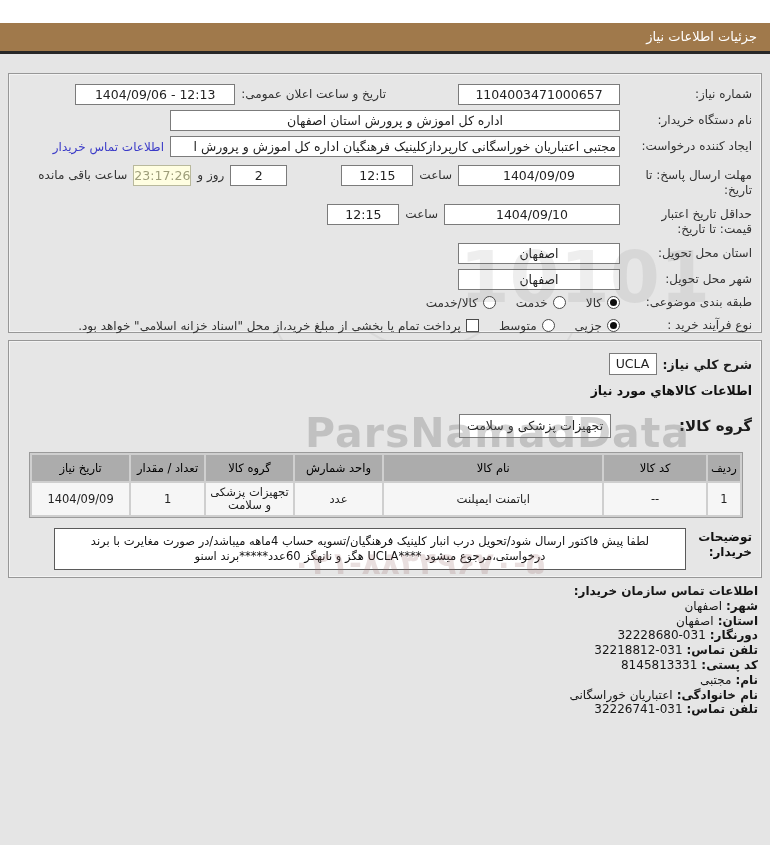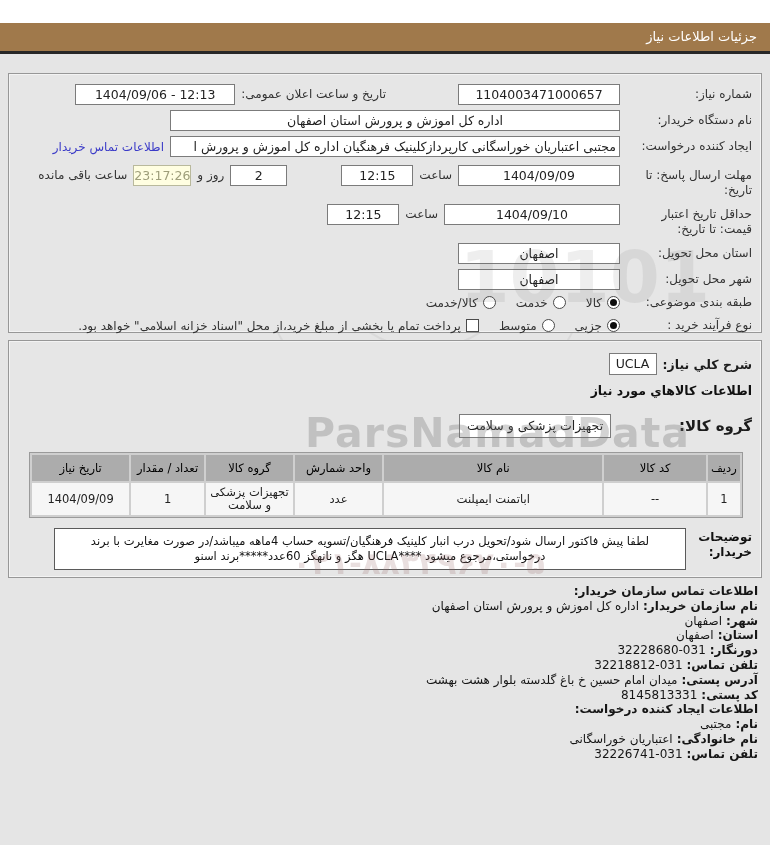--- a/index.html
+++ b/index.html
@@ -212,42 +212,35 @@
       <div class="remarks-label">توضیحات خریدار:</div>
       <div class="remarks-box">لطفا پیش فاکتور ارسال شود/تحویل درب انبار کلینیک فرهنگیان/تسویه حساب 4ماهه میباشد/در صورت مغایرت با برند درخواستی،مرجوع میشود ****UCLA هگز و نانهگز 60عدد*****برند اسنو</div>
     </div>
 
   </div>
 
   <div class="contact">
     <div class="cline chead">اطلاعات تماس سازمان خریدار:</div>
 
     <div class="cline">
-      <b>نام سازمان خریدار:</b><span>اداره کل اموزش و پرورش استان اصفهان</span>
-    </div>
-    <div class="cline">
       <b>شهر:</b><span>اصفهان</span>
     </div>
     <div class="cline">
       <b>استان:</b><span>اصفهان</span>
     </div>
     <div class="cline">
       <b>دورنگار:</b><span class="num">32228680-031</span>
     </div>
     <div class="cline">
       <b>تلفن تماس:</b><span class="num">32218812-031</span>
     </div>
     <div class="cline">
-      <b>آدرس پستی:</b><span>میدان امام حسین خ باغ گلدسته بلوار هشت بهشت</span>
-    </div>
-    <div class="cline">
       <b>کد پستی:</b><span class="num">8145813331</span>
     </div>
 
-    <div class="cline chead">اطلاعات ایجاد کننده درخواست:</div>
 
     <div class="cline">
       <b>نام:</b><span>مجتبی</span>
     </div>
     <div class="cline">
       <b>نام خانوادگی:</b><span>اعتباریان خوراسگانی</span>
     </div>
     <div class="cline">
       <b>تلفن تماس:</b><span class="num">32226741-031</span>
     </div>

